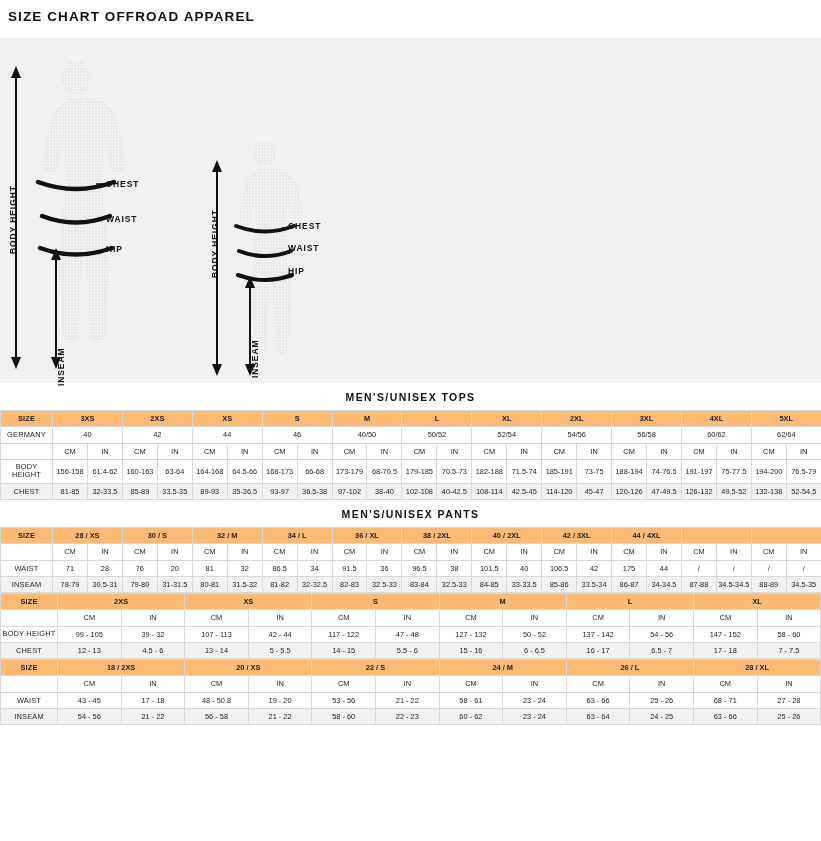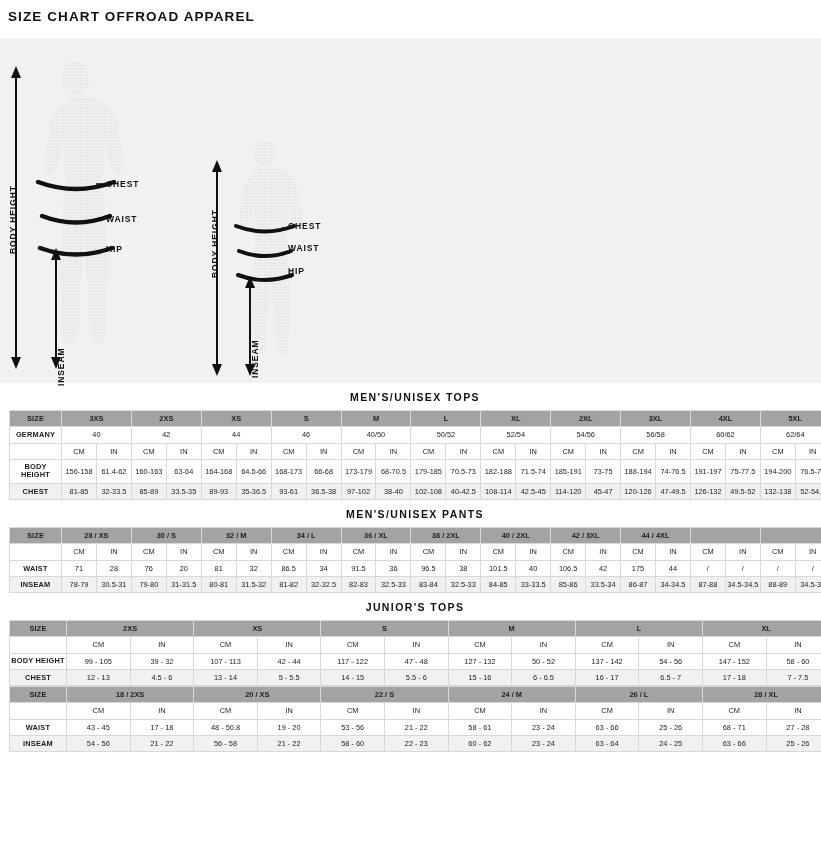--- a/index.html
+++ b/index.html
@@ -75,47 +75,46 @@
     font-size: 7.4px;
     text-align: center;
     padding: 3px 1px;
     font-weight: normal;
     color: #1d1d1d;
     line-height: 1.25;
     overflow: hidden;
     white-space: nowrap;
   }
   .rowhead {
-    font-weight: bold;
+    font-weight: normal;
     font-size: 7.4px;
     letter-spacing: 0.2px;
     background: #f1f1f1;
     text-align: center;
   }
   tr.shade td {
     background: #f1f1f1;
   }
   tr.white td {
     background: #ffffff;
   }
   .sizehdr td {
-    background: #a3a3a3;
+    background: #fdba74;
     font-weight: bold;
   }
   .unitrow td {
     background: #ffffff;
     font-weight: normal;
   }
   .two-line {
     white-space: normal;
     line-height: 1.15;
   }
   .tbl-wrap {
     background: #ffffff;
-    margin-left: 9px;
   }
 </style>
 </head>
 <body>
 
 <div class="page">
 
   <div class="title">SIZE CHART OFFROAD APPAREL</div>
 
   <div class="diagram">
@@ -273,21 +272,21 @@
             <td>76.5-79</td>
         </tr>
         <tr class="shade">
           <td class="rowhead">CHEST</td>
           <td>81-85</td>
             <td>32-33.5</td>
           <td>85-89</td>
             <td>33.5-35</td>
           <td>89-93</td>
             <td>35-36.5</td>
-          <td>93-61</td>
+          <td>93-97</td>
             <td>36.5-38</td>
           <td>97-102</td>
             <td>38-40</td>
           <td>102-108</td>
             <td>40-42.5</td>
           <td>108-114</td>
             <td>42.5-45</td>
           <td>114-120</td>
             <td>45-47</td>
           <td>120-126</td>
@@ -392,21 +391,20 @@
           <td>86-87</td>
             <td>34-34.5</td>
           <td>87-88</td>
             <td>34.5-34.5</td>
           <td>88-89</td>
             <td>34.5-35</td>
         </tr>
       </tbody>
     </table>
 
-    <div class="section-title">JUNIOR'S TOPS</div>
     <table>
       <colgroup>
         <col style="width:57px">
         <col span="12" style="width:63.6px">
       </colgroup>
       <tbody>
         <tr class="sizehdr">
           <td class="rowhead">SIZE</td>
           <td colspan="2">2XS</td>
           <td colspan="2">XS</td>

